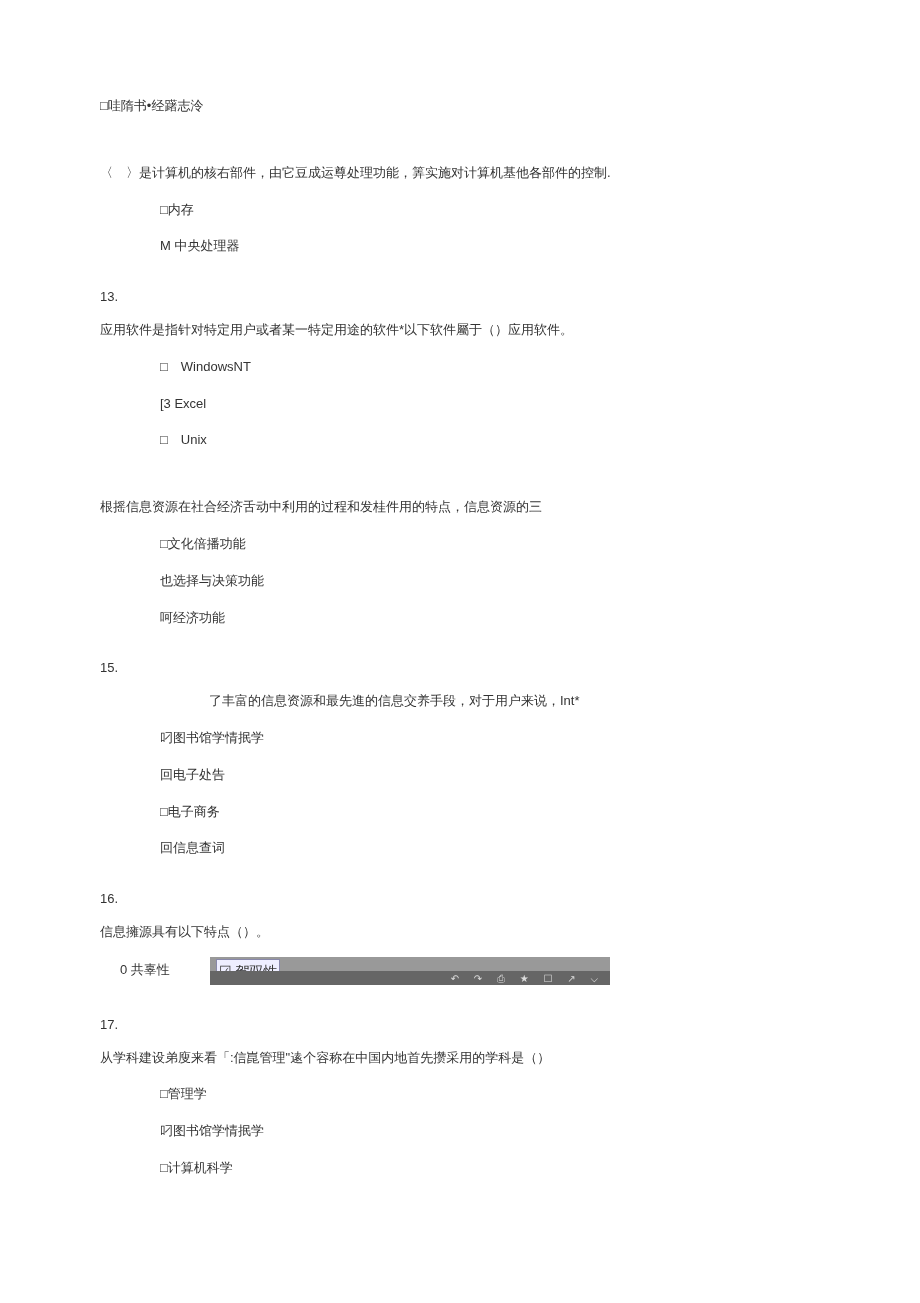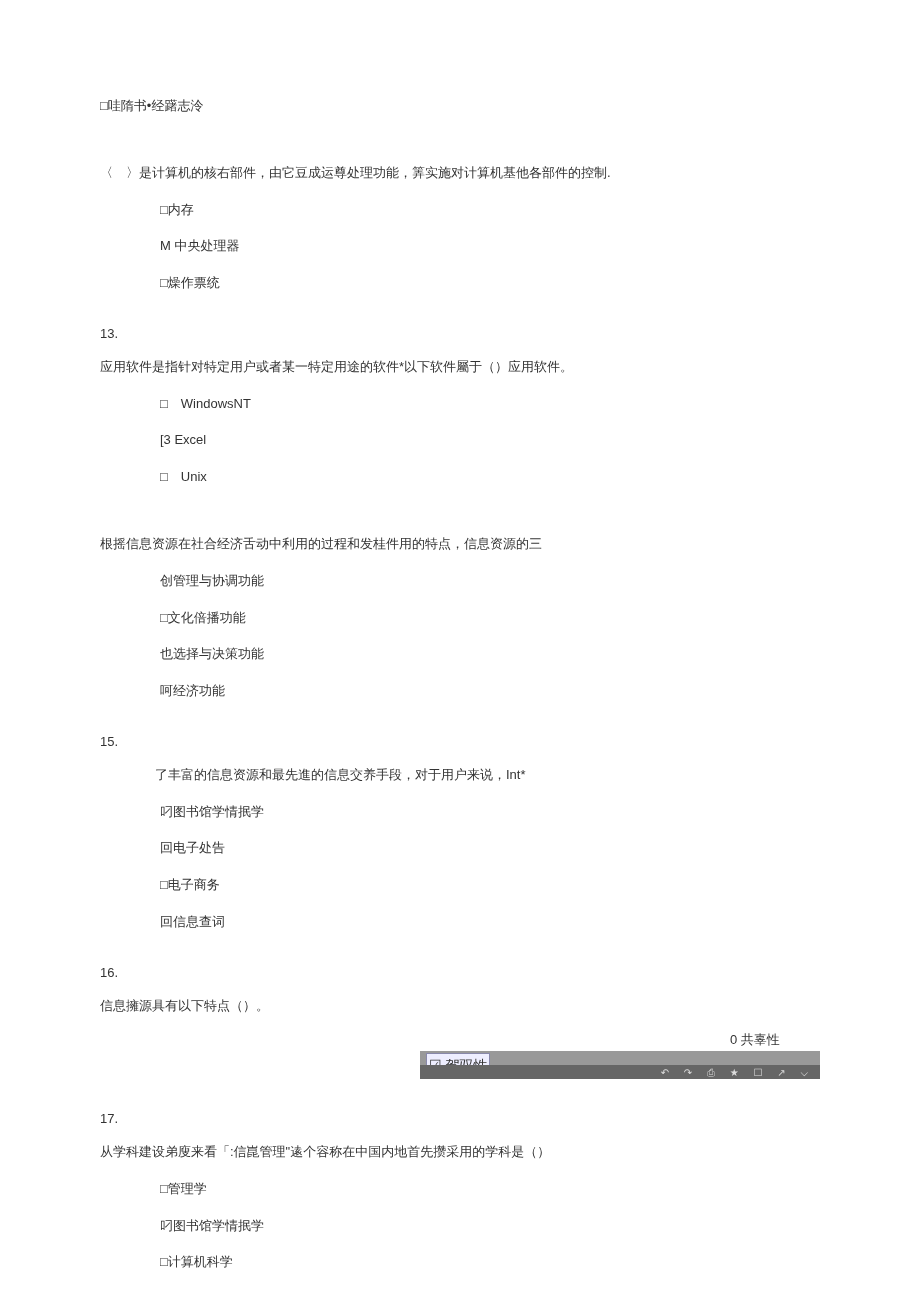--- a/index.html
+++ b/index.html
@@ -7,21 +7,21 @@
       font-size: 13px;
       color: #333;
       padding: 80px 100px;
       line-height: 1.6;
       background: #fff;
       width: 920px;
       box-sizing: border-box;
       margin: 0;
     }
     .indent1 { margin-left: 60px; }
-    .indent2 { margin-left: 55px; }
+    .indent2 { margin-left: 109px; }
     .qnum { margin-top: 30px; margin-bottom: 12px; }
     .qtext { margin-bottom: 14px; }
     .bold { font-weight: normal; }
     .options { margin-top: 6px; margin-bottom: 6px; }
     .opt { margin: 16px 0; }
     .inline-img-bar {
       display: inline-block;
       width: 400px;
       height: 28px;
       background: #999;
@@ -40,51 +40,49 @@
       position: absolute;
       bottom: 0; left: 0; right:0;
       height: 14px;
       background: #666;
       color: #ddd;
       font-size: 10px;
       text-align: right;
       padding-right: 6px;
       letter-spacing: 6px;
     }
-    .row { display: flex; align-items: flex-end; flex-direction: column; }
+    .row { display: flex; align-items: center; }
     .row .left { width: 90px; }
     .spacer-lg { height: 30px; }
   </style>
 </head>
 <body>
 
 <div class="indent1 opt">□哇隋书•经躇志泠</div>
 
 <div class="spacer-lg"></div>
 
 <div class="qtext">〈　〉是计算机的核右部件，由它豆成运尊处理功能，筭实施对计算机基他各部件的控制.</div>
 <div class="options indent1">
   <div class="opt">□内存</div>
   <div class="opt bold">M 中央处理器</div>
-  <div class="opt">□燥作票统</div>
 </div>
 
 <div class="qnum bold">13.</div>
 <div class="qtext">应用软件是指针对特定用户或者某一特定用途的软件*以下软件屬于（）应用软件。</div>
 <div class="options indent1">
   <div class="opt bold">□　WindowsNT</div>
   <div class="opt bold">[3 Excel</div>
   <div class="opt bold">□　Unix</div>
 </div>
 
 <div class="spacer-lg"></div>
 
 <div class="qtext">根摇信息资源在社合经济舌动中利用的过程和发桂件用的特点，信息资源的三</div>
 <div class="options indent1">
-  <div class="opt">创管理与协调功能</div>
   <div class="opt">□文化倍播功能</div>
   <div class="opt">也选择与决策功能</div>
   <div class="opt">呵经济功能</div>
 </div>
 
 <div class="qnum">15.</div>
 <div class="qtext indent2">
   <span>了丰富的信息资源和最先進的信息交养手段，对于用户来说，Int*</span>
 </div>
 <div class="options indent1">

